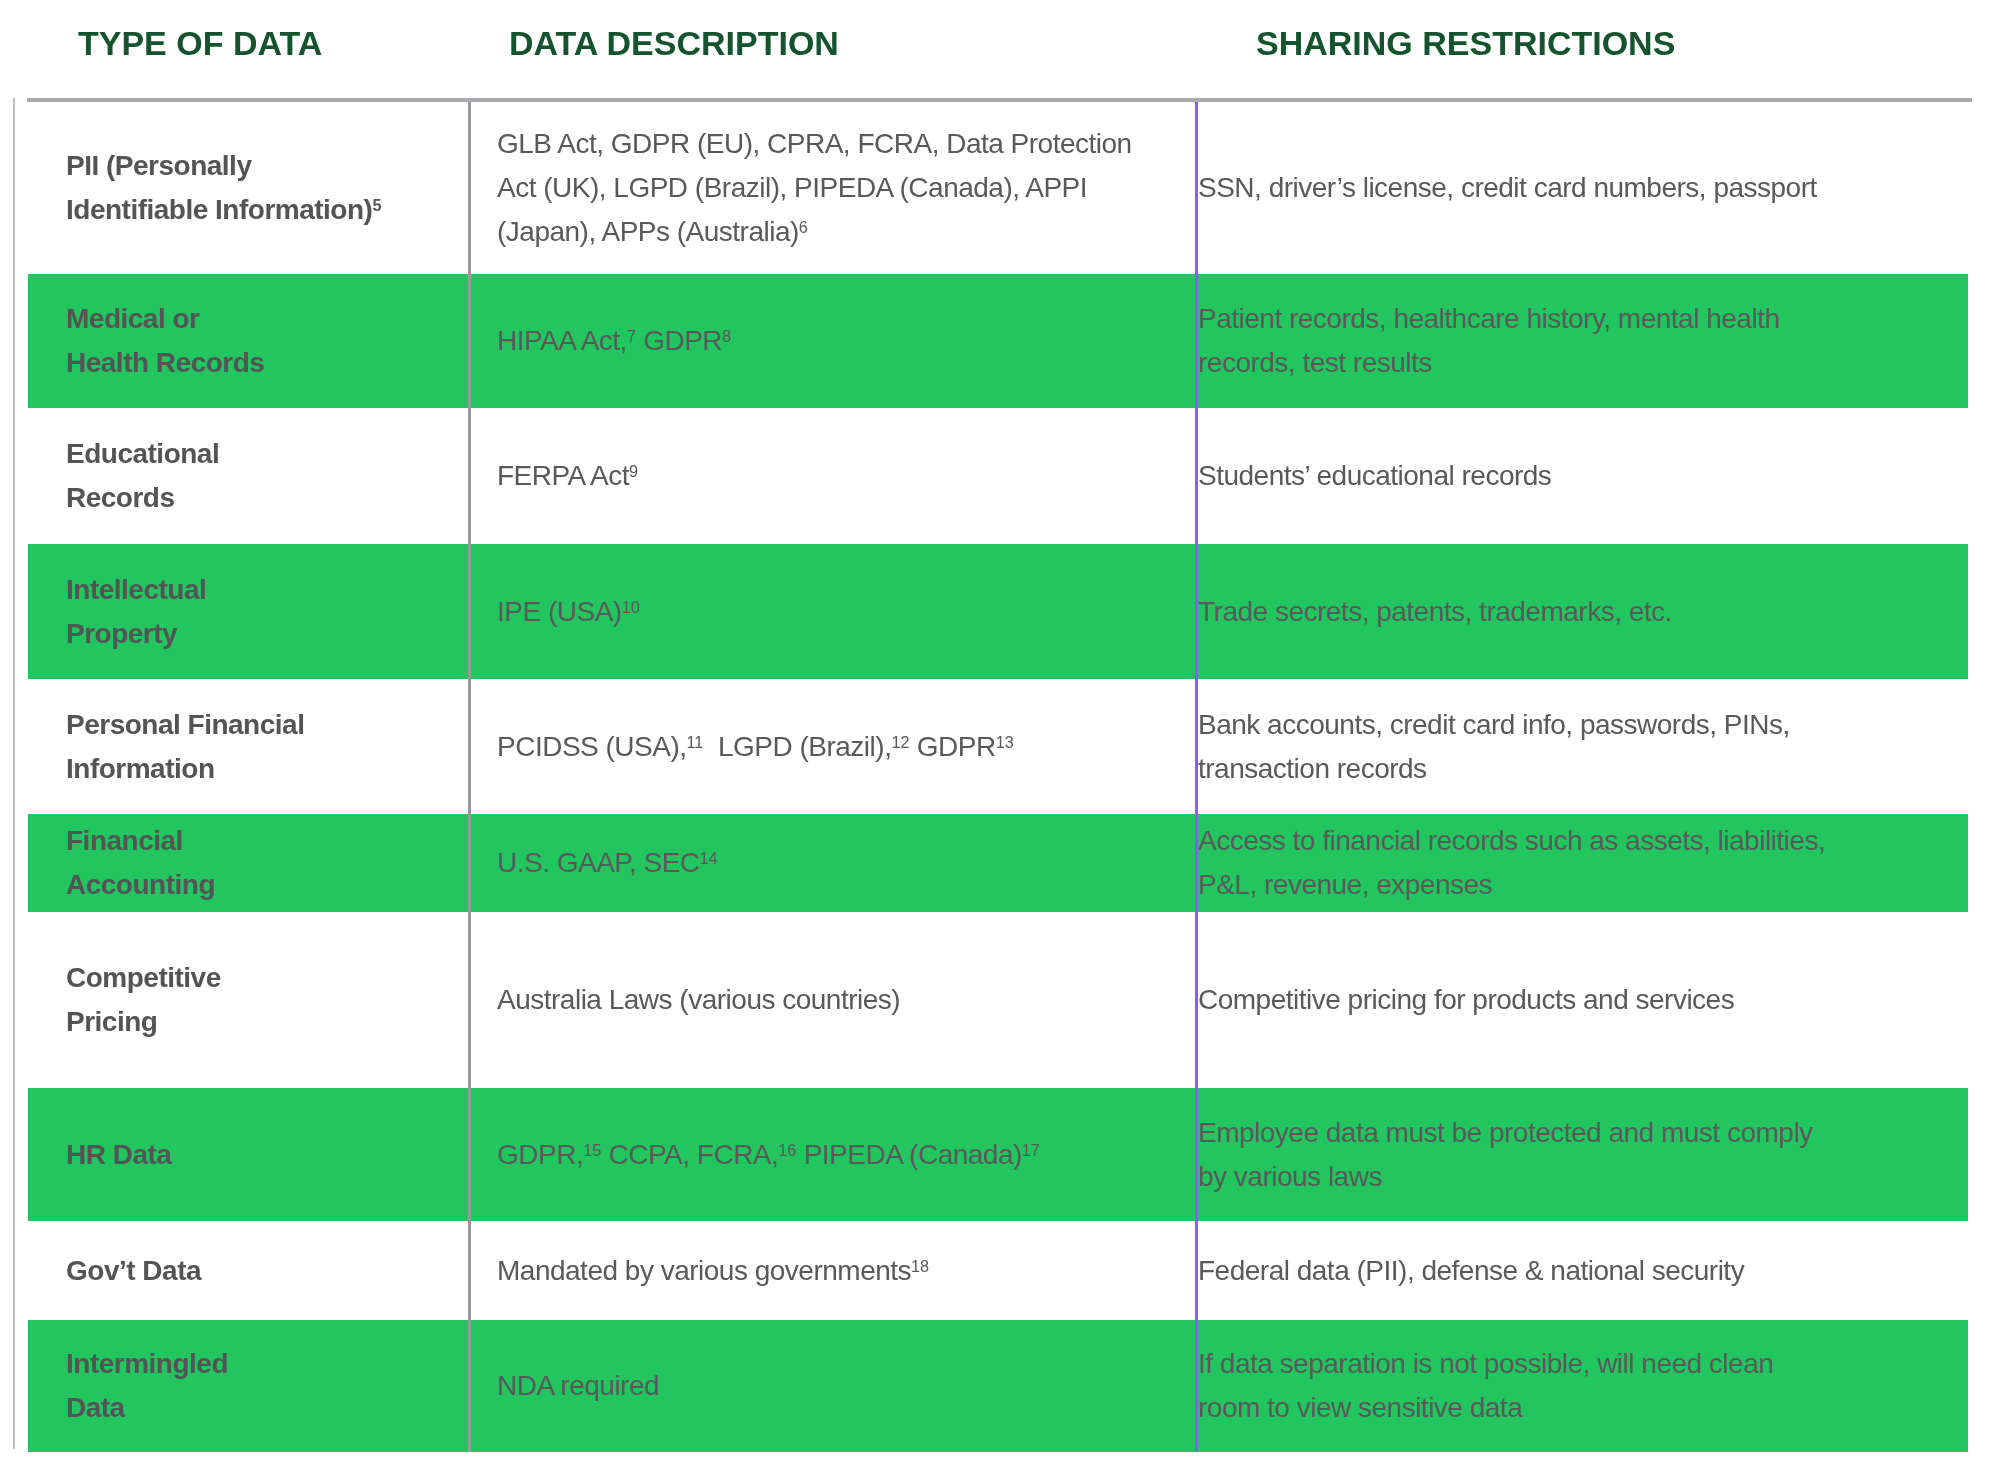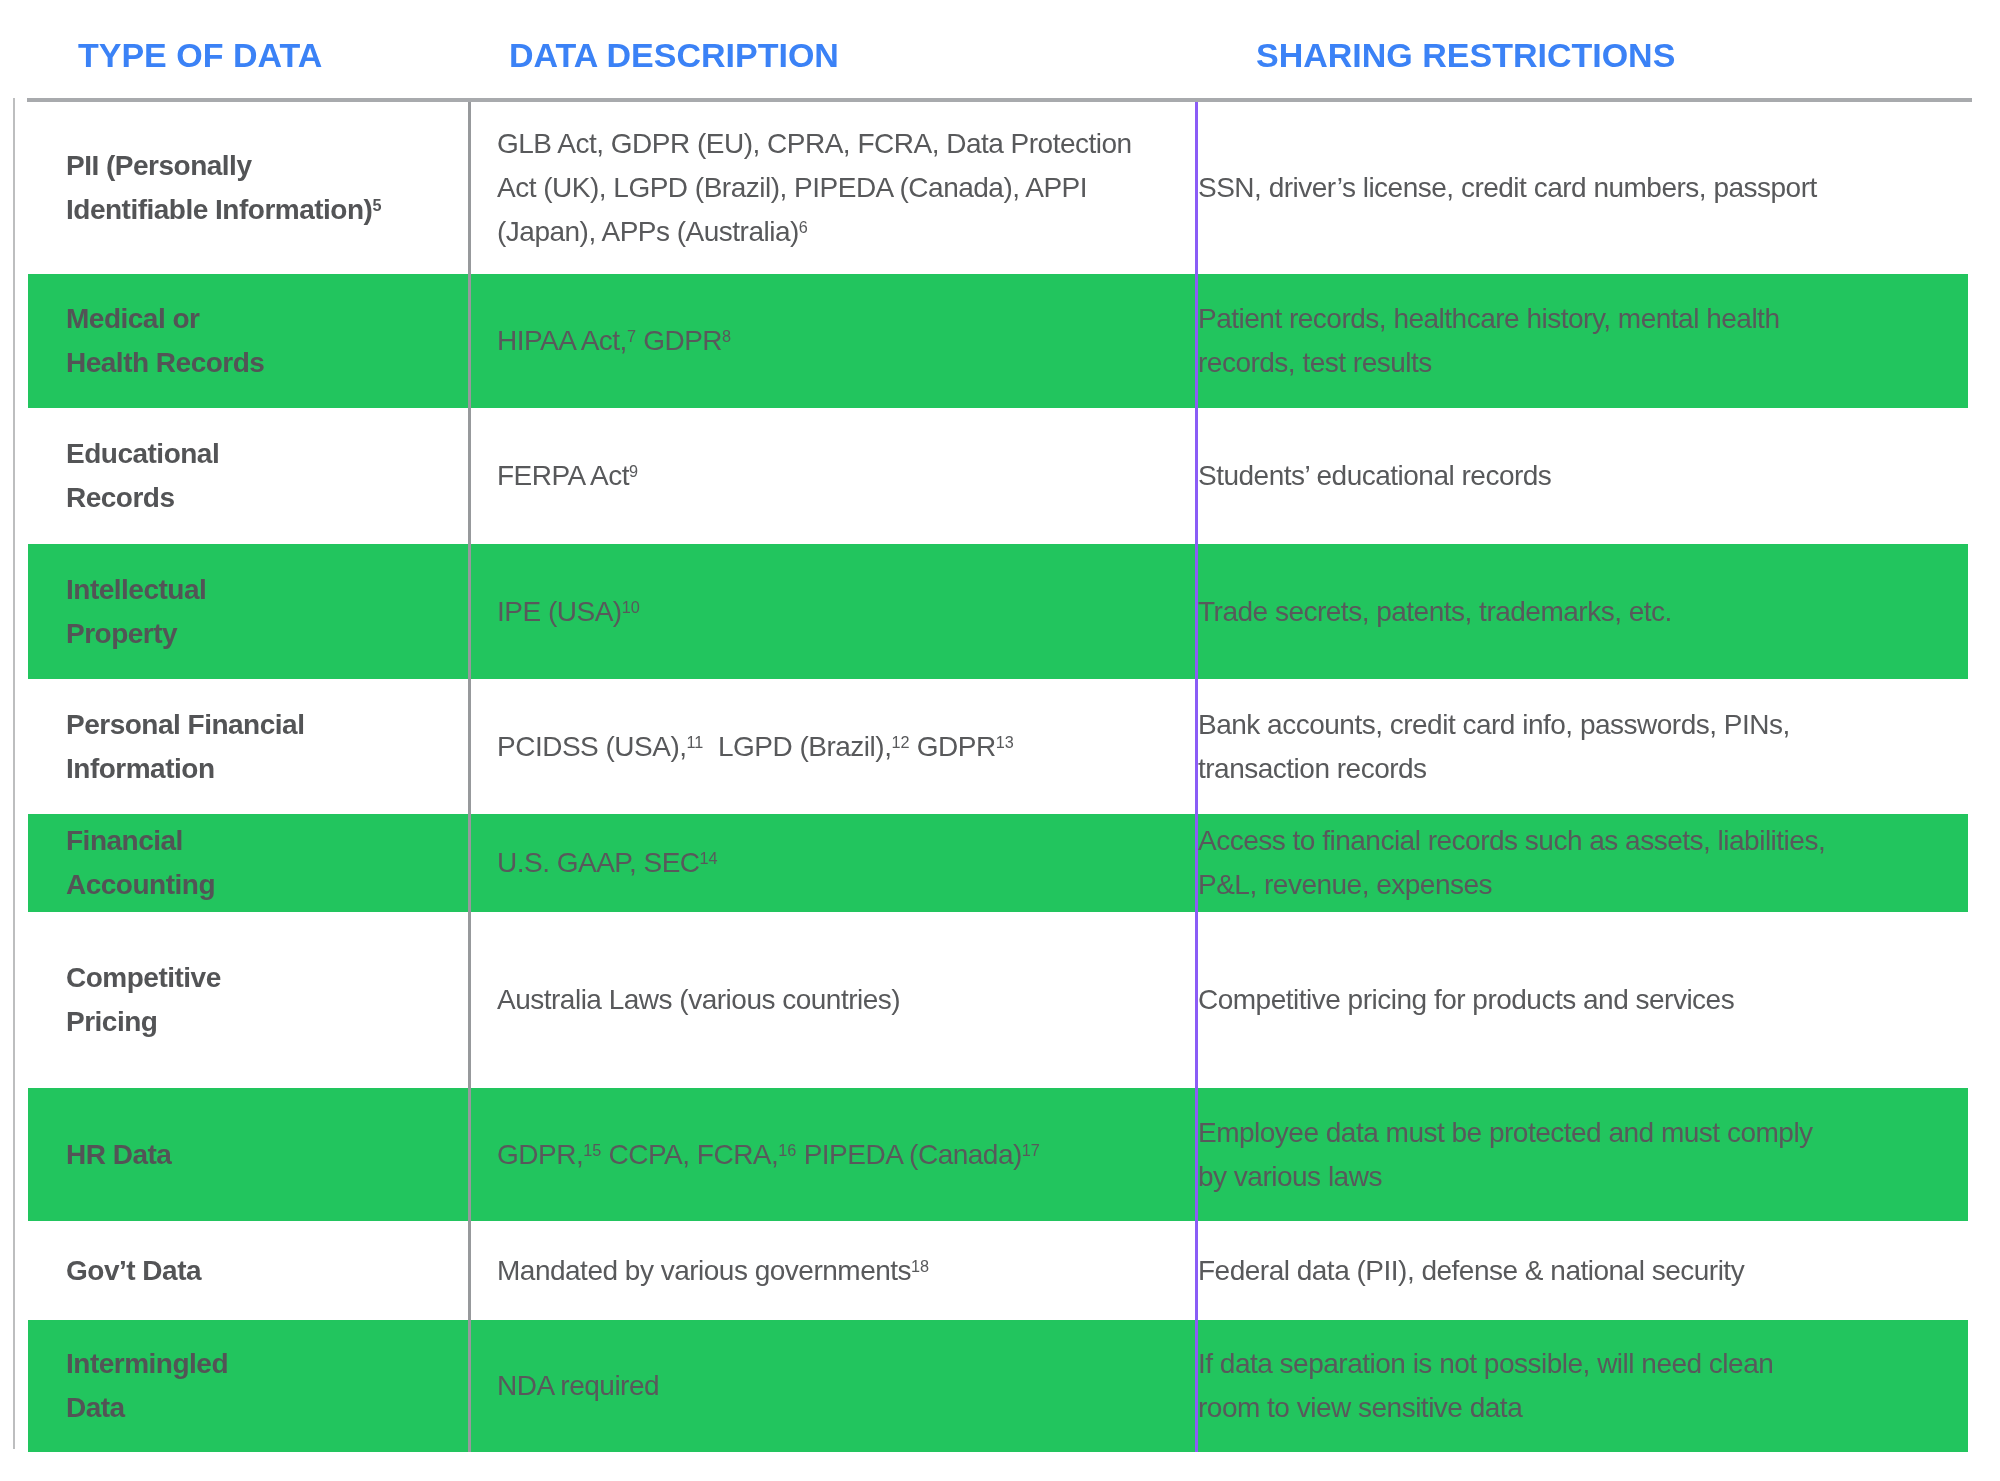--- a/index.html
+++ b/index.html
@@ -8,24 +8,23 @@
     position:relative;
     width:2000px; height:1481px;
     background:#ffffff;
     font-family:"Liberation Sans", sans-serif;
     color:#58595b;
     overflow:hidden;
   }
   .th {
     position:absolute; top:24px;
     font-size:34px; font-weight:bold;
-    color:#3b82f6;
+    color:#14532d;
     letter-spacing:0px;
     white-space:nowrap;
-    margin-top:12px;
   }
   .th1 { left:78px; }
   .th2 { left:509px; }
   .th3 { left:1256px; }
   .top-rule {
     position:absolute; left:27px; top:98px;
     width:1945px; height:4px; background:#a8aaad;
   }
   .left-rule {
     position:absolute; left:13px; top:98px;

